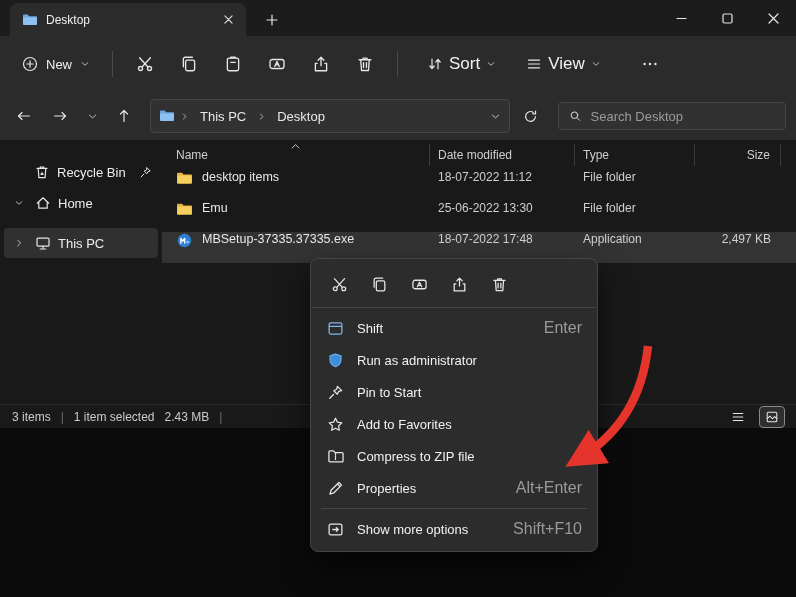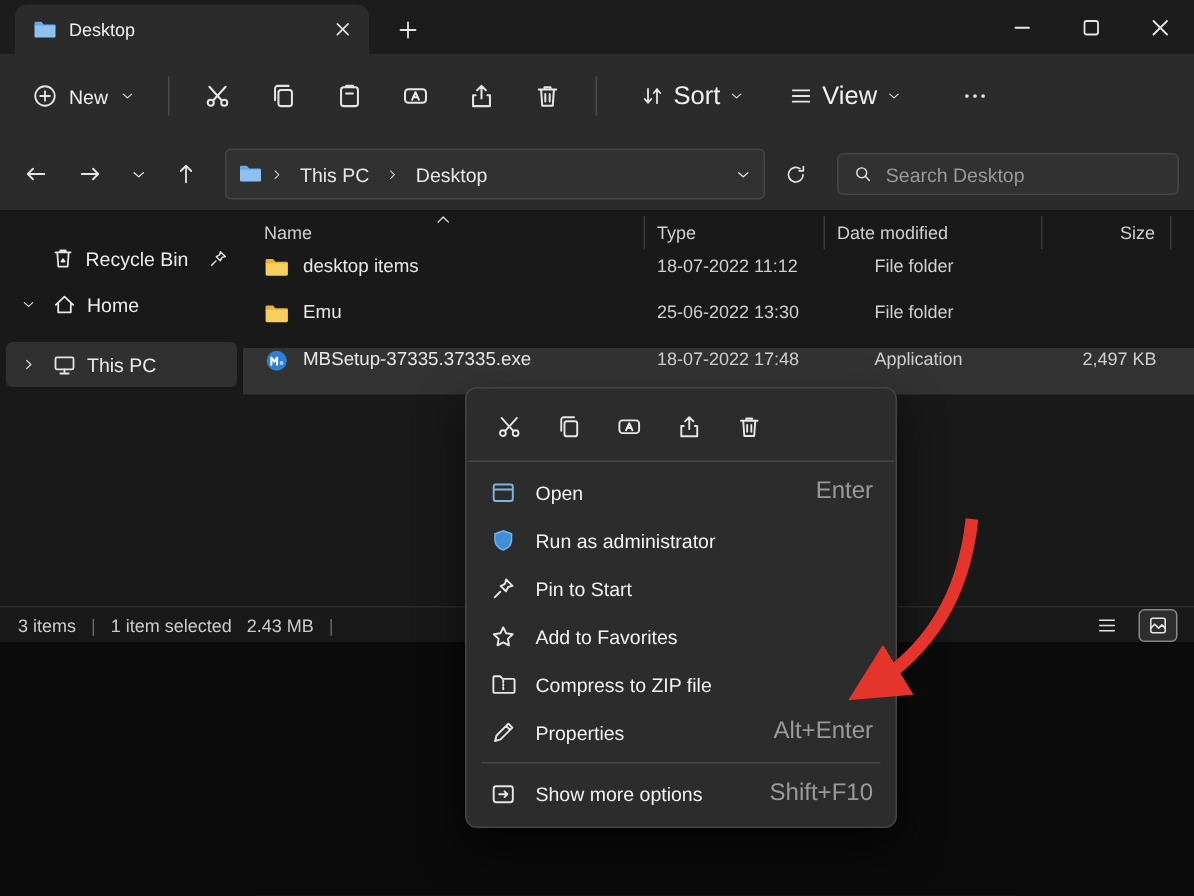--- a/index.html
+++ b/index.html
@@ -312,22 +312,22 @@
           <span class="lbl">This PC</span>
         </div>
       </div>
 
       <div class="filearea">
         <svg class="ic sort-caret" width="11" height="8" viewBox="0 0 16 10">
             <path d="M3 8l5-5 5 5"></path>
           </svg>
         <div class="cols">
           <span class="col col-name">Name</span>
+          <span class="col col-date">Date modified</span>
           <span class="col col-type">Type</span>
-          <span class="col col-date">Date modified</span>
           <span class="col col-size">Size</span>
         </div>
 
         <div class="file-row">
           <span class="cell cell-name">
             <svg class="ic" width="17" height="17" viewBox="0 0 16 16">
               <path fill="#e8b33d" stroke="none" d="M1 3.4c0-.5.4-.9.9-.9h3.7l1.6 1.8h7c.5 0 .8.4.8.9v.6H1z"></path>
               <path fill="#f6cf5e" stroke="none" d="M1 5.2h14v6.9c0 .5-.4.9-.9.9H1.9c-.5 0-.9-.4-.9-.9z"></path>
             </svg>
             <span>desktop items</span>
@@ -421,21 +421,21 @@
     </div>
     <div class="cmenu-div"></div>
 
     <div class="cmenu-item">
       <span class="mi-icon">
         <svg width="17" height="17" viewBox="0 0 16 16">
           <rect x="2" y="2.8" width="12" height="10.4" rx="1.4" fill="none" stroke="#7db5ea" stroke-width="1.2"></rect>
           <path d="M2 6h12" stroke="#7db5ea" stroke-width="1.2"></path>
         </svg>
       </span>
-      <span class="mi-label">Open</span>
+      <span class="mi-label">Shift</span>
       <span class="mi-shortcut">Enter</span>
     </div>
 
     <div class="cmenu-item">
       <span class="mi-icon">
         <svg width="17" height="17" viewBox="0 0 16 16">
           <path d="M8 1.8l5.2 1.9v3.5c0 3.1-2.1 5.5-5.2 6.6-3.1-1.1-5.2-3.5-5.2-6.6V3.7z" fill="#3e8fd8" stroke="#6db2ef" stroke-width="1"></path>
         </svg>
       </span>
       <span class="mi-label">Run as administrator</span>

